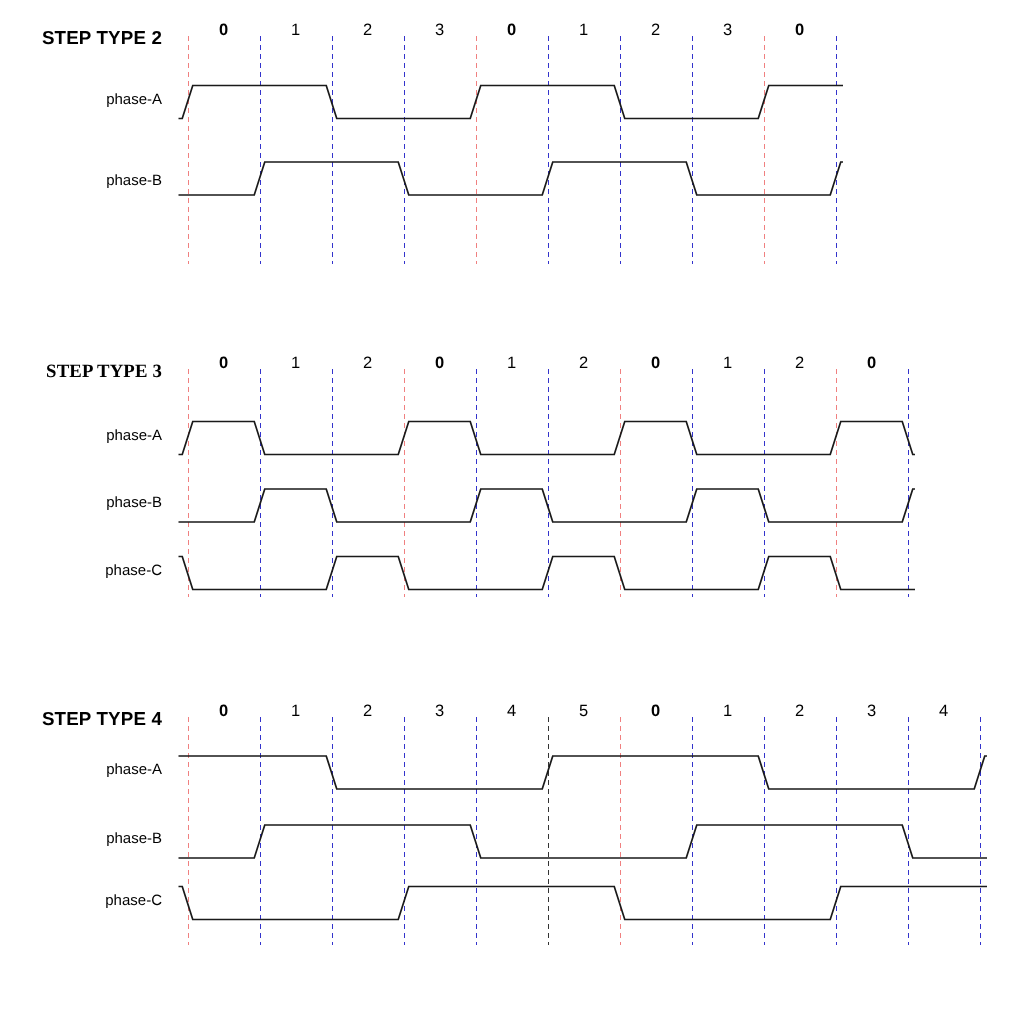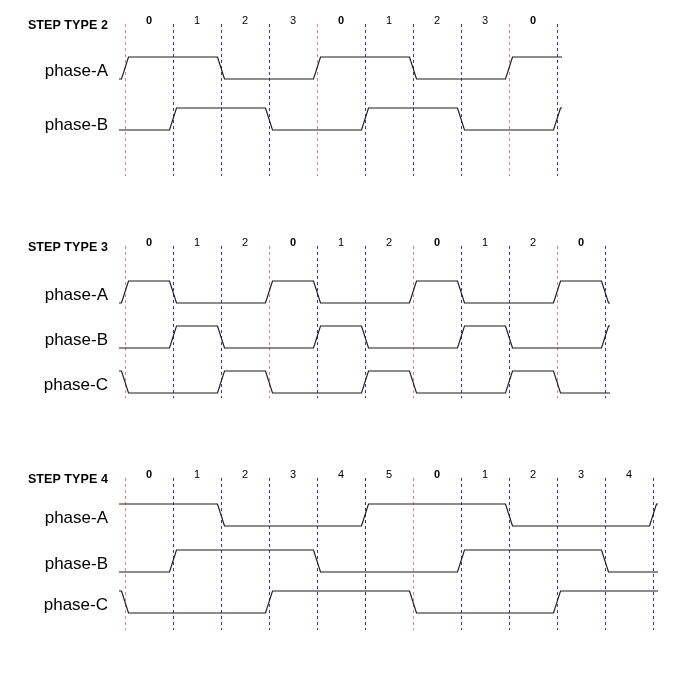--- a/index.html
+++ b/index.html
@@ -32,21 +32,21 @@
     font-size: 12.5px;
     font-weight: bold;
     color: #000000;
     letter-spacing: 0.1px;
     white-space: nowrap;
     text-align: right;
   }
   .phase-label {
     position: absolute;
     font-family: "Liberation Sans", sans-serif;
-    font-size: 17px;
+    font-size: 10px;
     font-weight: normal;
     color: #000000;
     white-space: nowrap;
     text-align: right;
   }
   .step-num {
     position: absolute;
     font-family: "Liberation Sans", sans-serif;
     font-size: 11px;
     color: #000000;
@@ -101,21 +101,21 @@
       <div class="step-num" style="left: 173px; width: 48px; top: 4px;">1</div>
       <div class="step-num" style="left: 221px; width: 48px; top: 4px;">2</div>
       <div class="step-num" style="left: 269px; width: 48px; top: 4px;">3</div>
       <div class="step-num bold" style="left: 317px; width: 48px; top: 4px;">0</div>
       <div class="step-num" style="left: 365px; width: 48px; top: 4px;">1</div>
       <div class="step-num" style="left: 413px; width: 48px; top: 4px;">2</div>
       <div class="step-num" style="left: 461px; width: 48px; top: 4px;">3</div>
       <div class="step-num bold" style="left: 509px; width: 48px; top: 4px;">0</div>
     </div>
     <div class="section" style="top: 232px; height: 176px;">
-      <div class="section-title" style="left: 0px; width: 108px; top: 8px;">STEP TYPE 3</div>
+      <div class="section-title" style="left: 0px; width: 108px; top: 8px; font-family: Liberation Serif, serif;">STEP TYPE 3</div>
       <div class="phase-label" style="left: 0px; width: 108px; top: 53px;">phase-A</div>
       <div class="phase-label" style="left: 0px; width: 108px; top: 98px;">phase-B</div>
       <div class="phase-label" style="left: 0px; width: 108px; top: 143px;">phase-C</div>
       <svg class="wave-svg" width="674" height="178">
         <line x1="125.5" x2="125.5" y1="14" y2="166" class="gridline" stroke="#f08080"></line>
         <line x1="173.5" x2="173.5" y1="14" y2="166" class="gridline" stroke="#3333cc"></line>
         <line x1="221.5" x2="221.5" y1="14" y2="166" class="gridline" stroke="#3333cc"></line>
         <line x1="269.5" x2="269.5" y1="14" y2="166" class="gridline" stroke="#f08080"></line>
         <line x1="317.5" x2="317.5" y1="14" y2="166" class="gridline" stroke="#3333cc"></line>
         <line x1="365.5" x2="365.5" y1="14" y2="166" class="gridline" stroke="#3333cc"></line>

